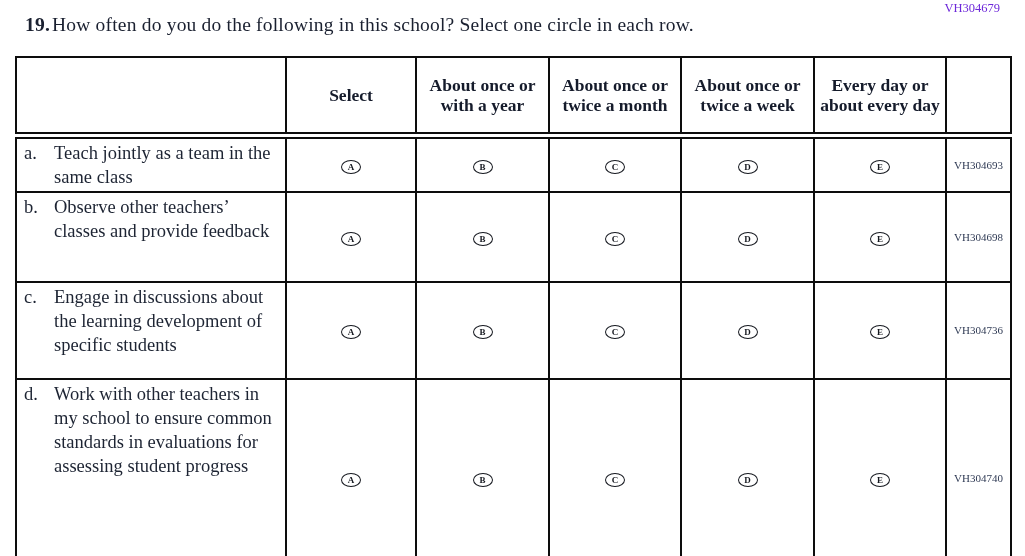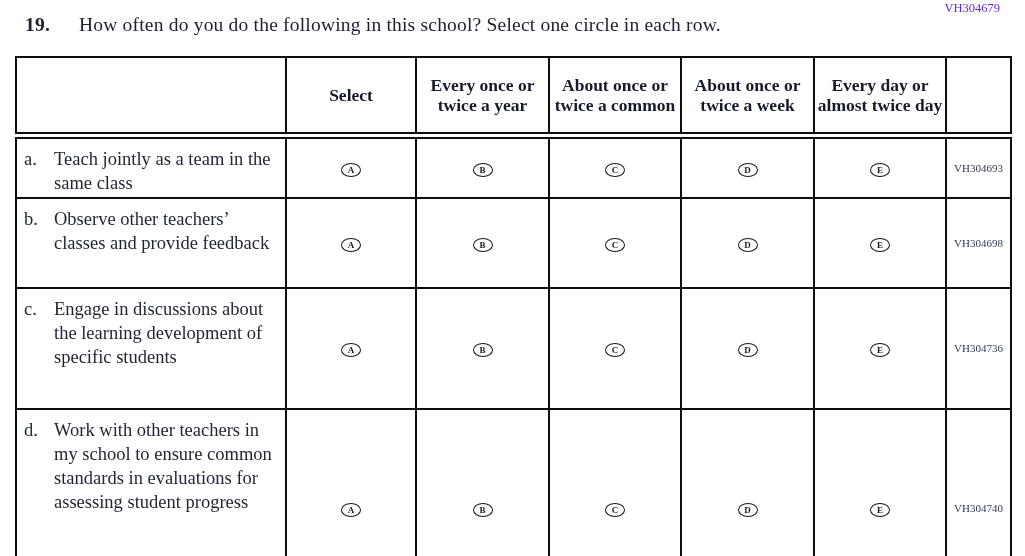--- a/index.html
+++ b/index.html
@@ -14,21 +14,21 @@
   .page-code {
     position:absolute; top:1px; right:25px;
     font-size:12.5px; color:#6d28d9;
   }
   .question {
     margin:14px 0 0 25px;
     font-size:19.5px;
     letter-spacing:0.2px;
     color:#1a2030;
   }
-  .qnum { font-weight:bold; margin-right:29px; }
+  .qnum { font-weight:bold; margin-right:2px; }
   .question b { font-weight:normal; }
 
   table.grid {
     border-collapse:collapse;
     table-layout:fixed;
     width:995px;
     margin:20px 0 0 15px;
     border:1px solid #0d0d0d;
   }
   .grid th, .grid td { border:2px solid #0d0d0d; }
@@ -38,26 +38,26 @@
     font-size:17.5px;
     font-weight:bold;
     line-height:1.15;
     padding:4px 2px;
     vertical-align:middle;
     text-align:center;
     color:#151b2b;
   }
   .grid tbody tr:nth-child(1) { height:52px; }
   .grid tbody tr:nth-child(2) { height:90px; }
-  .grid tbody tr:nth-child(3) { height:121px; }
+  .grid tbody tr:nth-child(3) { height:97px; }
   .grid tbody tr:nth-child(4) { height:198px; }
 
   td.item {
     vertical-align:top;
-    padding:8px 4px 2px 7px;
+    padding:2px 4px 2px 7px;
     font-size:18.5px;
     line-height:1.3;
     color:#1d2433;
   }
   td.item .ltr { display:inline-block; width:30px; vertical-align:top; }
   td.item .txt { display:inline-block; width:218px; vertical-align:top; }
 
   td.opt { text-align:center; vertical-align:middle; }
   .bubble {
     display:inline-flex;
@@ -92,24 +92,24 @@
       <col style="width:133px">
       <col style="width:132px">
       <col style="width:133px">
       <col style="width:132px">
       <col style="width:65px">
   </colgroup>
   <thead>
     <tr>
       <th></th>
       <th>Select</th>
-      <th>Every once or twice a year</th>
-      <th>About once or twice a common</th>
+      <th>About once or with a year</th>
+      <th>About once or twice a month</th>
       <th>About once or twice a week</th>
-      <th>Every day or almost twice day</th>
+      <th>Every day or about every day</th>
       <th></th>
     </tr>
   </thead>
   <tbody>
       <tr>
         <td class="item"><span class="ltr">a.</span><span class="txt">Teach jointly as a team in the same class</span></td>
         <td class="opt"><span class="bubble">A</span></td>
         <td class="opt"><span class="bubble">B</span></td>
         <td class="opt"><span class="bubble">C</span></td>
         <td class="opt"><span class="bubble">D</span></td>

